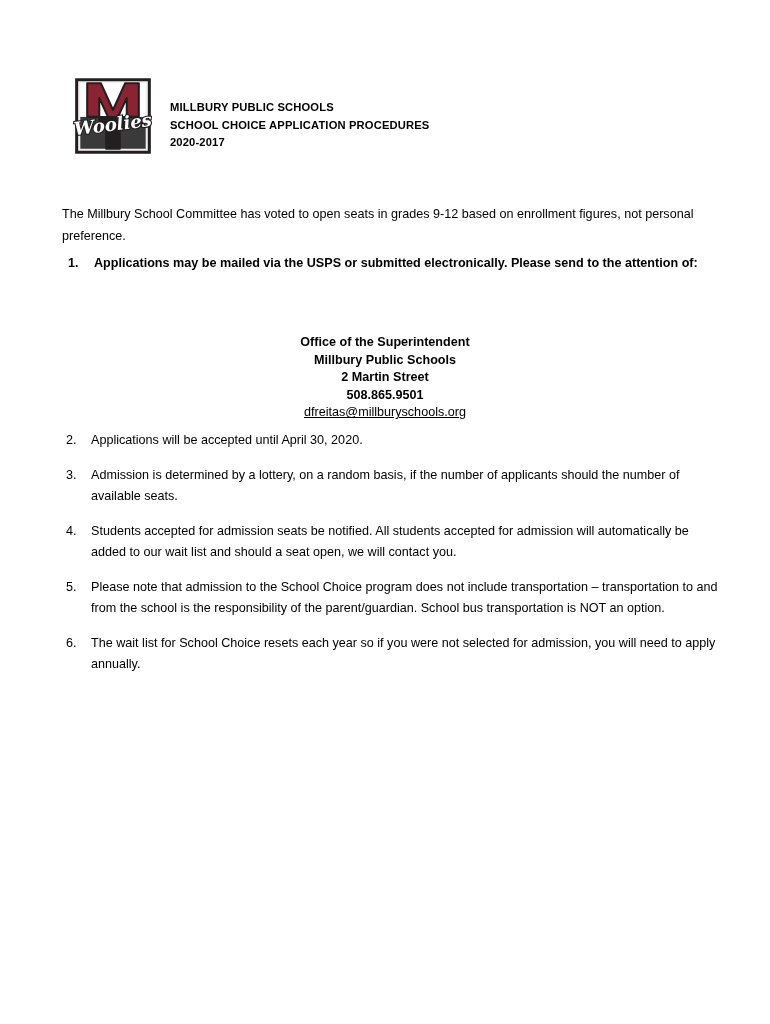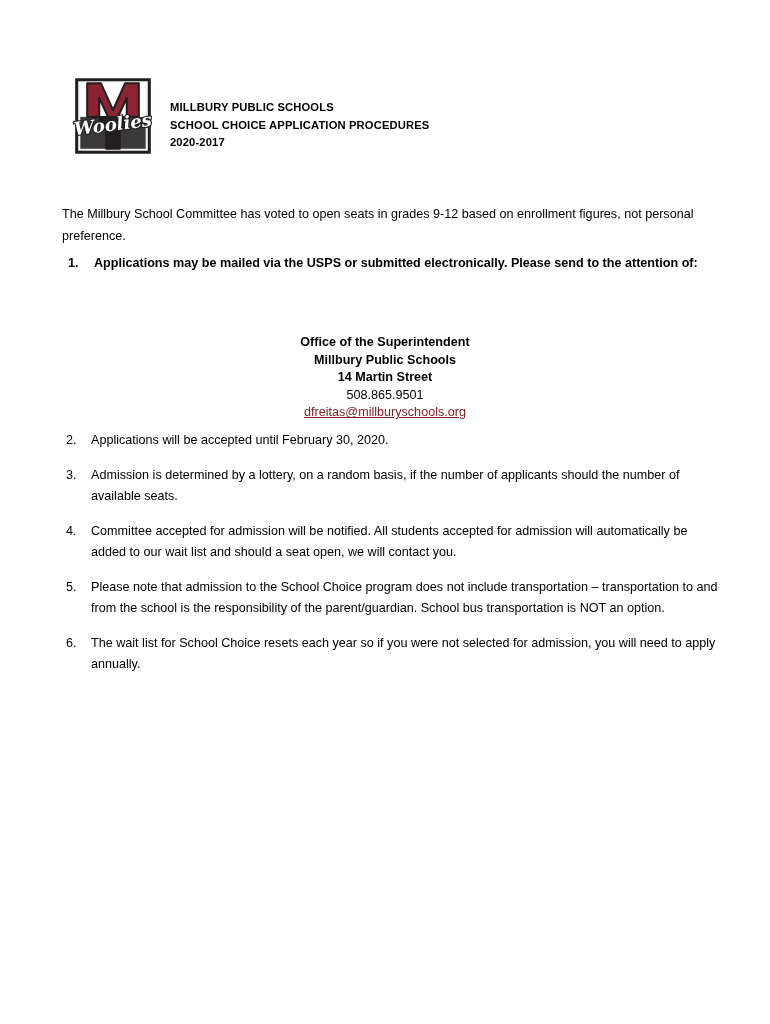--- a/index.html
+++ b/index.html
@@ -76,23 +76,23 @@
     position: absolute;
     left: 0;
     top: 290px;
     width: 770px;
     text-align: center;
     font-size: 12.6px;
     line-height: 17.6px;
     margin-top: 44px;
   }
   .address .ln { font-weight: bold; }
-  .address .phone { font-weight: normal; }
+  .address .phone { font-weight: bold; }
   .address .email {
-    color: #7f1d1d;
+    color: #000000;
     text-decoration: underline;
     font-weight: normal;
   }
 
   .list {
     position: absolute;
     left: 66px;
     top: 430px;
     width: 655px;
   }
@@ -162,40 +162,40 @@
 
   <div class="intro">The Millbury School Committee has voted to open seats in grades 9-12 based on enrollment figures, not personal preference.</div>
 
   <div class="item1">
     <span class="num">1.</span><span>Applications may be mailed via the USPS or submitted electronically.  Please send to the attention of:</span>
   </div>
 
   <div class="address">
     <div class="ln">Office of the Superintendent</div>
     <div class="ln">Millbury Public Schools</div>
-    <div class="ln">14 Martin Street</div>
+    <div class="ln">2 Martin Street</div>
     <div class="phone">508.865.9501</div>
     <div><a class="email" href="#">dfreitas@millburyschools.org</a></div>
   </div>
 
   <div class="list">
 
     <div class="li">
       <span class="num">2.</span>
-      <span class="txt">Applications will be accepted until February 30, 2020.</span>
+      <span class="txt">Applications will be accepted until April 30, 2020.</span>
     </div>
 
     <div class="li">
       <span class="num">3.</span>
       <span class="txt">Admission is determined by a lottery, on a random basis, if the number of applicants should the number of available seats.</span>
     </div>
 
     <div class="li">
       <span class="num">4.</span>
-      <span class="txt">Committee accepted for admission will be notified.  All students accepted for admission will automatically be added to our wait list and should a seat open, we will contact you.</span>
+      <span class="txt">Students accepted for admission seats be notified.  All students accepted for admission will automatically be added to our wait list and should a seat open, we will contact you.</span>
     </div>
 
     <div class="li">
       <span class="num">5.</span>
       <span class="txt">Please note that admission to the School Choice program does not include transportation – transportation to and from the school is the responsibility of the parent/guardian.  School bus transportation is NOT an option.</span>
     </div>
 
     <div class="li">
       <span class="num">6.</span>
       <span class="txt">The wait list for School Choice resets each year so if you were not selected for admission, you will need to apply annually.</span>

